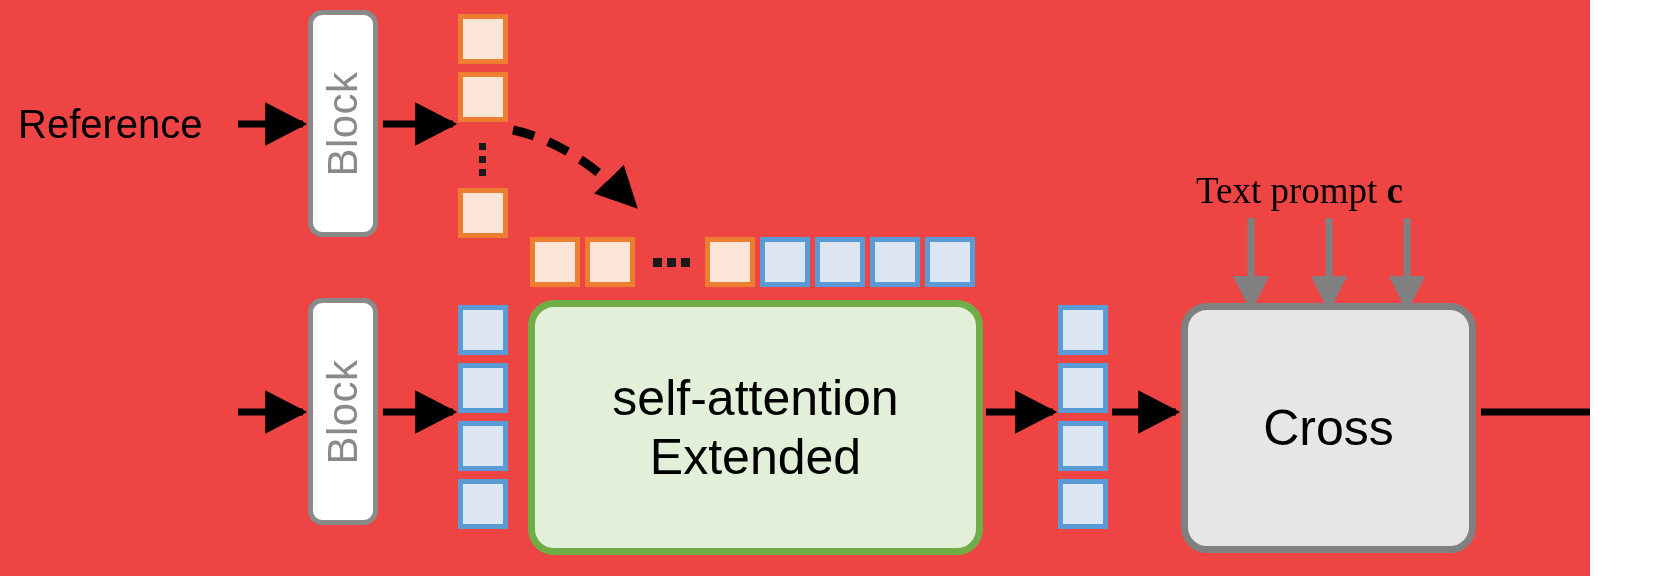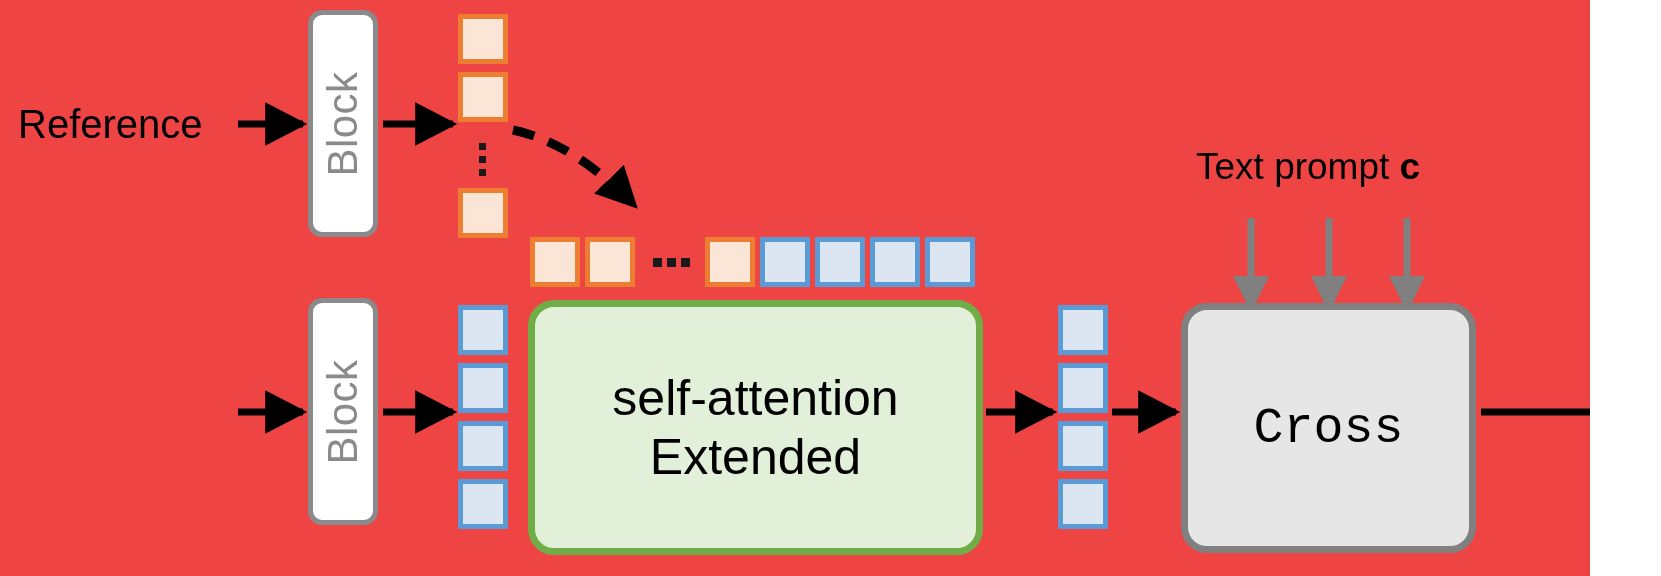--- a/index.html
+++ b/index.html
@@ -102,21 +102,20 @@
   }
   .green-box .big-text {
     font-size: 50px;
     line-height: 1.18;
     color: #000;
   }
   .gray-box {
     border: 7px solid #808080;
     border-radius: 26px;
     background: #e6e6e6;
-    font-family: Liberation Mono, monospace;
   }
   .gray-box .big-text {
     font-size: 50px;
     line-height: 1.18;
     color: #000;
   }
 
   svg.arrow-layer { position:absolute; left:0; top:0; pointer-events:none; }
 </style>
 </head>
@@ -201,21 +200,21 @@
       <div>self-attention</div>
       <div>Extended</div>
     </div>
   </div>
 
   <div class="abs tok tok-blue" style="left:1058px; top:305px; width:50px; height:50px;"></div>
   <div class="abs tok tok-blue" style="left:1058px; top:363px; width:50px; height:50px;"></div>
   <div class="abs tok tok-blue" style="left:1058px; top:421px; width:50px; height:50px;"></div>
   <div class="abs tok tok-blue" style="left:1058px; top:479px; width:50px; height:50px;"></div>
 
-  <div class="abs prompt-label" style="left:1196px; top:148px;"><span>Text prompt </span><span class="bold-c">c</span></div>
+  <div class="abs prompt-label" style="left:1196px; top:172px;font-family:Liberation Serif, serif;"><span>Text prompt </span><span class="bold-c">c</span></div>
 
   <div class="abs big-box gray-box" style="left:1181px; top:303px; width:295px; height:250px;">
     <div class="big-text">
       <div>Cross</div>
     </div>
   </div>
 
 </div>
 
 </body></html>

